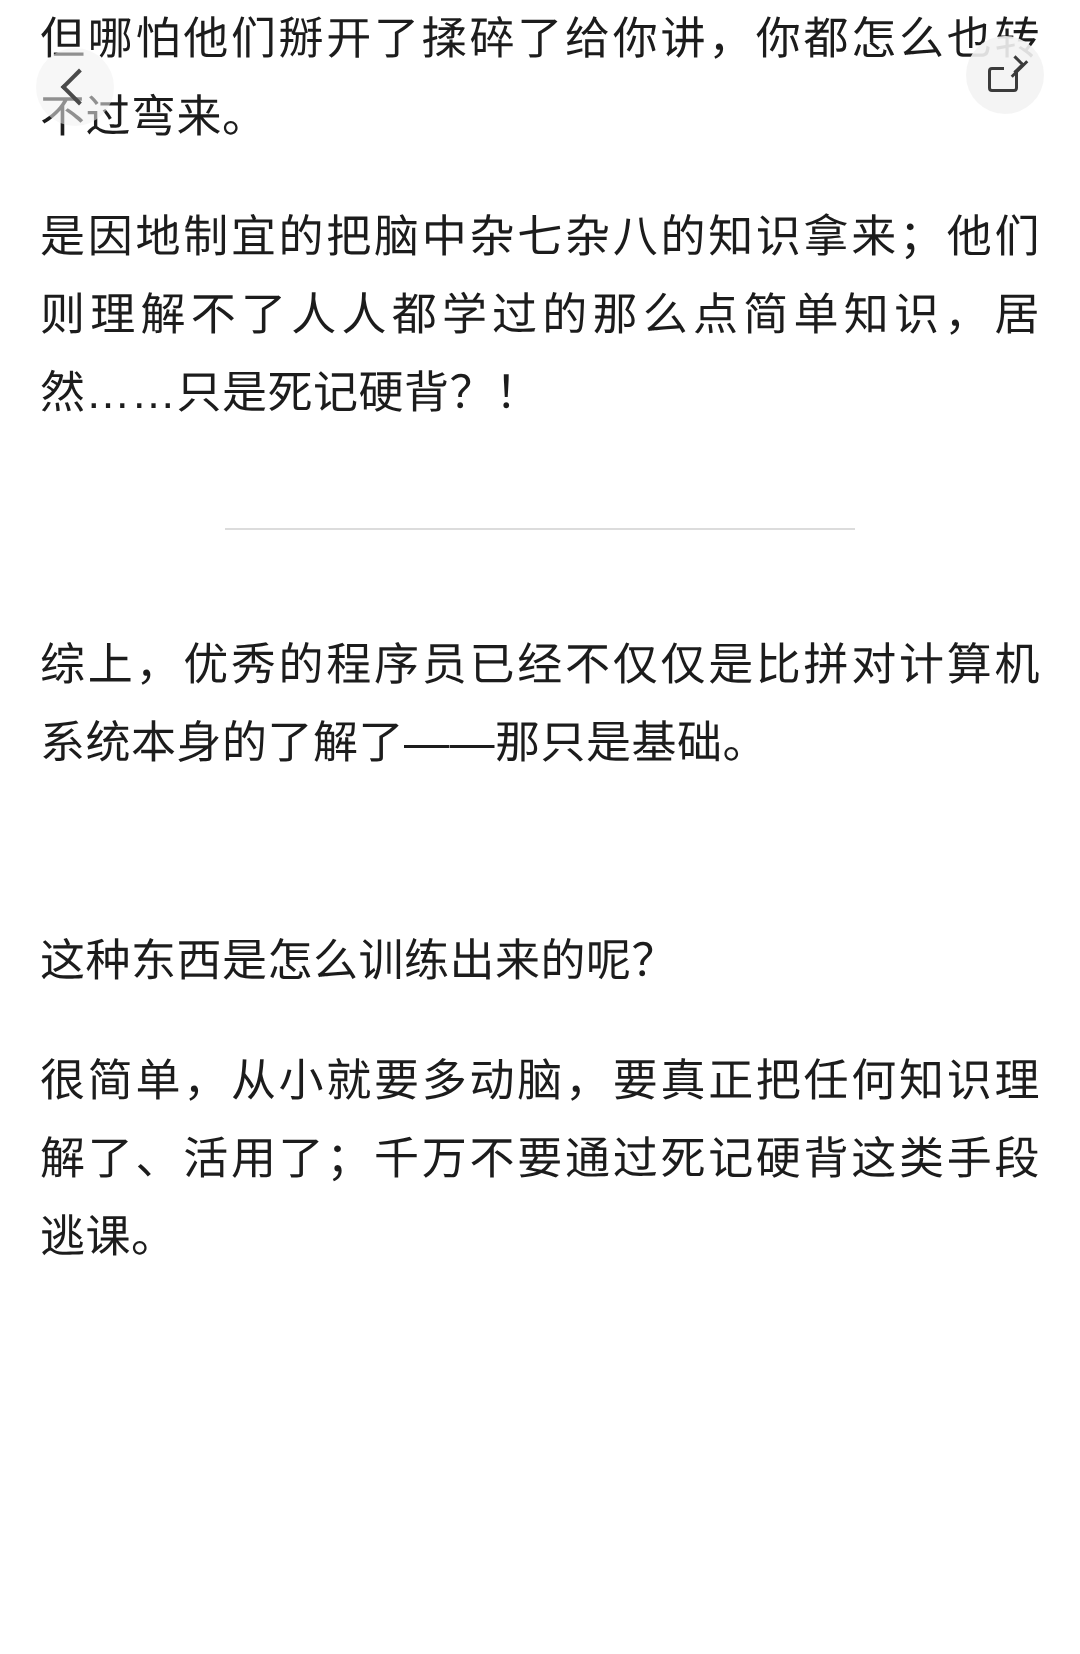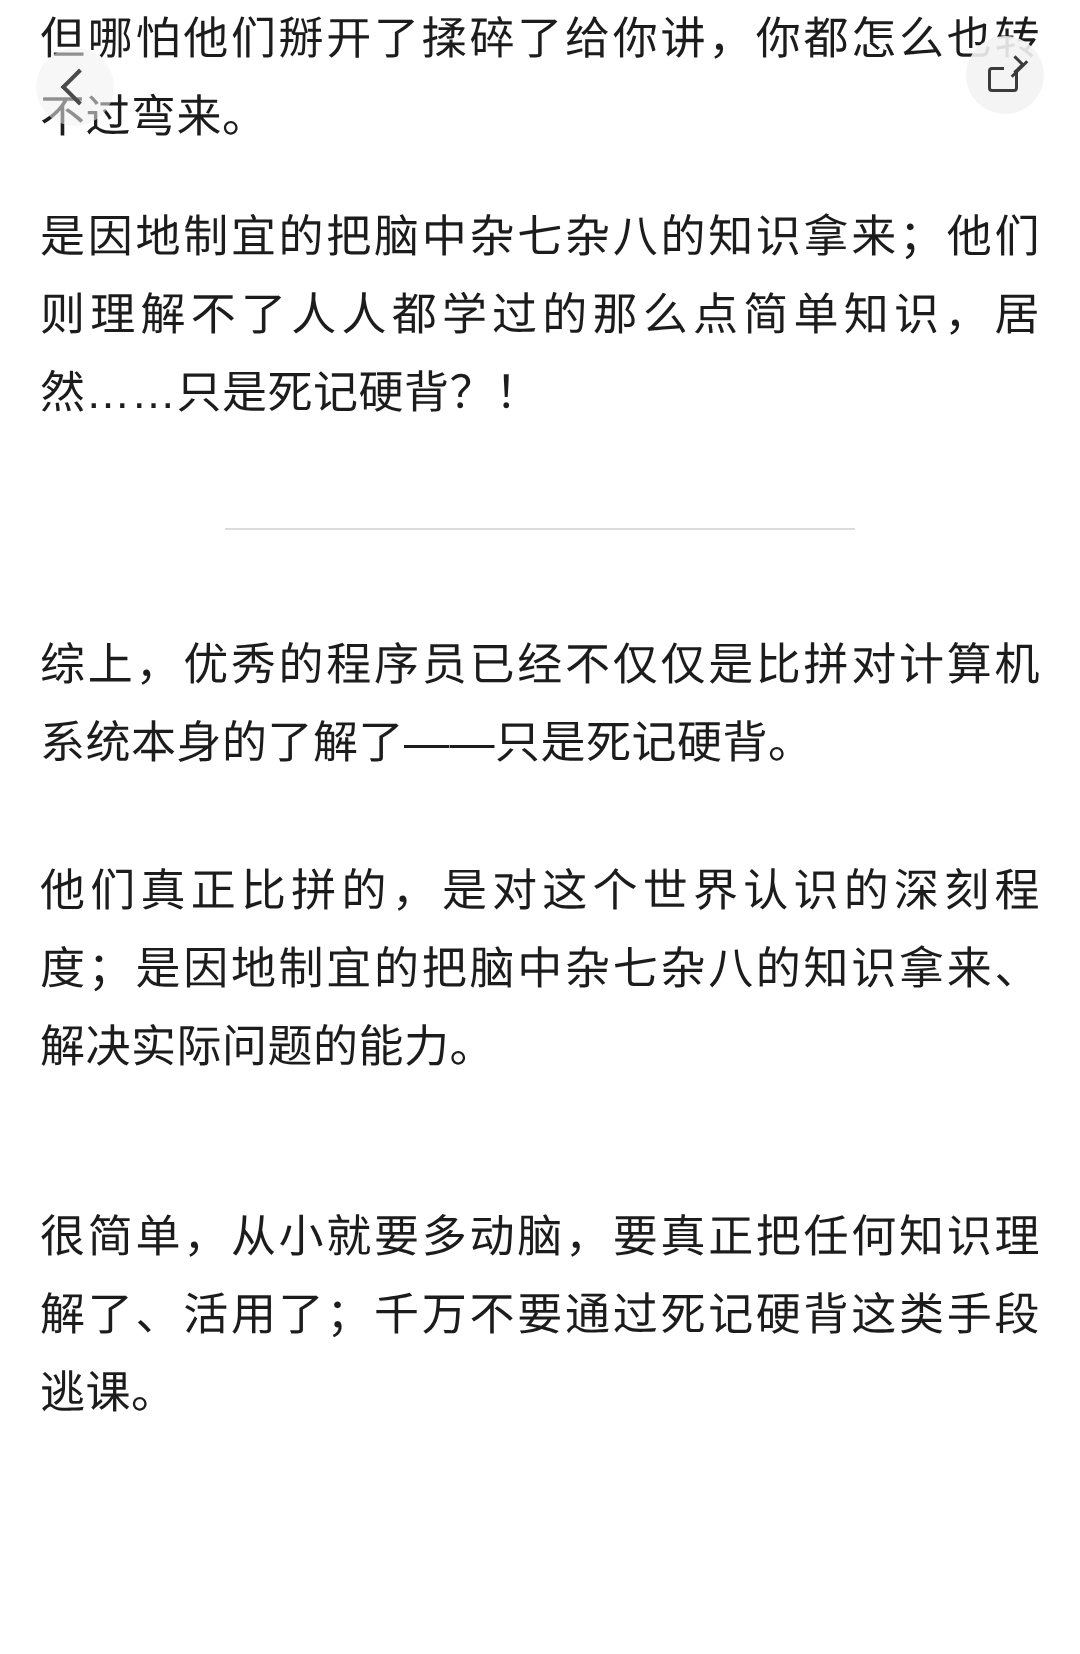--- a/index.html
+++ b/index.html
@@ -132,24 +132,24 @@
 
 <div class="article">
   <p class="para">但哪怕他们掰开了揉碎了给你讲，你都怎么也转不过弯来。</p>
   <div class="gap-sm"></div>
   <p class="para">是因地制宜的把脑中杂七杂八的知识拿来；他们则理解不了人人都学过的那么点简单知识，居然……只是死记硬背？！</p>
   <div class="gap-lg"></div>
   <div class="divider-wrap">
     <div class="divider"></div>
   </div>
   <div class="gap-lg"></div>
-  <p class="para">综上，优秀的程序员已经不仅仅是比拼对计算机系统本身的了解了——只是死记硬背。</p>
+  <p class="para">综上，优秀的程序员已经不仅仅是比拼对计算机系统本身的了解了——那只是基础。</p>
   <div class="gap-md"></div>
-  <p class="para">他们真正比拼的，是对这个世界认识的深刻程度；是因地制宜的把脑中杂七杂八的知识拿来、解决实际问题的能力。</p>
   <div class="gap-md"></div>
+  <p class="para">这种东西是怎么训练出来的呢？</p>
   <div class="gap-sm"></div>
   <p class="para">很简单，从小就要多动脑，要真正把任何知识理解了、活用了；千万不要通过死记硬背这类手段逃课。</p>
 </div>
 
 <div class="float-btn" id="back-btn">
   <span class="chevron"></span>
 </div>
 
 <div class="float-btn" id="share-btn">
   <span class="share-glyph">

